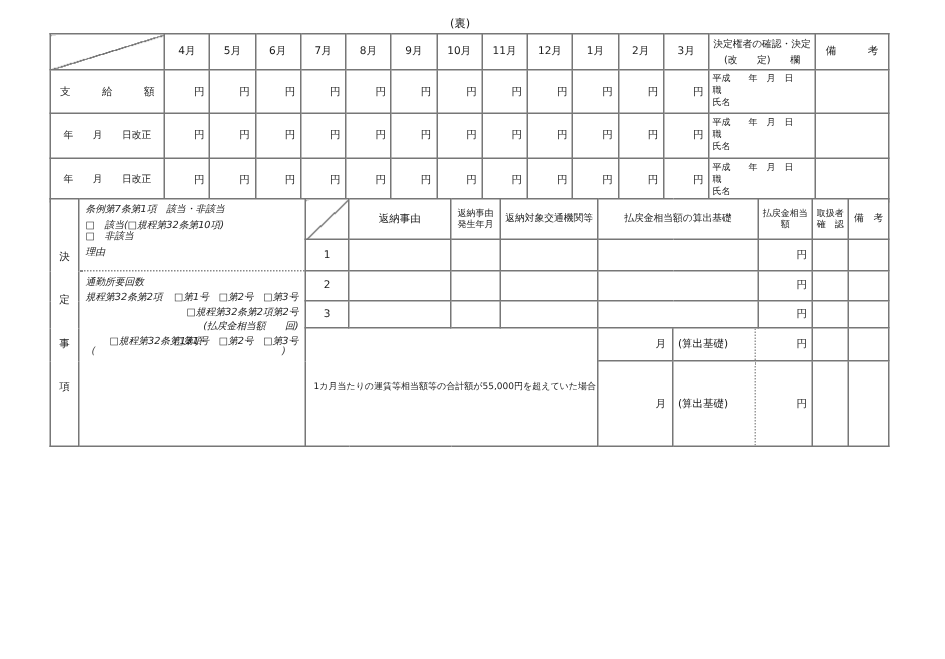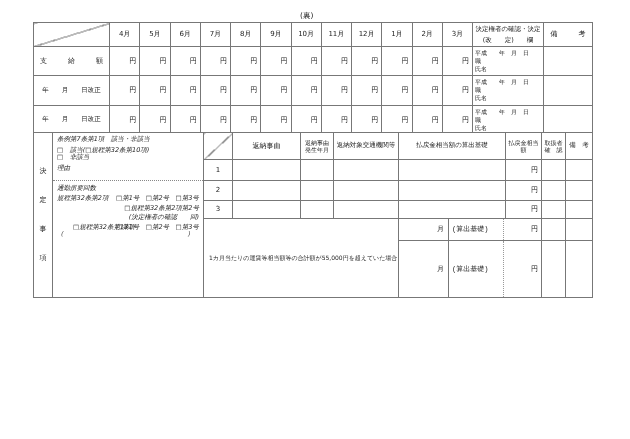--- a/index.html
+++ b/index.html
@@ -22,21 +22,21 @@
   
   #bottbl { left:33px; top:132px; width:559px; }
   .vlabel-wrap { display:flex; flex-direction:column; justify-content:space-evenly; align-items:center; height:161px; padding:12px 0; font-size:7px; }
   .panel { position:relative; vertical-align:top; text-align:left;font-style:italic; }
   .panel div { position:absolute; font-size:6.5px; white-space:nowrap; }
   .dotline { border-top:1px dotted #888; height:0; }
   .h65 { font-size:6.5px; }
   .h60 { font-size:6px; }
   .notecell { text-align:left; padding-left:5px; font-size:6px; white-space:nowrap; }
   .monthc { text-align:right; padding-right:4px; }
-  .calc { position:relative; text-align:left;font-family:Liberation Mono, monospace; }
+  .calc { position:relative; text-align:left; }
   .calc .inner { display:flex; justify-content:space-between; padding:0 3px; align-items:center; }
   .calc .dotted { position:absolute; left:54px; top:0; bottom:0; width:0; border-left:1px dotted #999; }
   .paren { position:absolute; font-size:27px; font-weight:100; color:#444; }
 </style>
 </head>
 <body>
 
 <div class="sheet">
   <div class="pagelabel">(裏)</div>
 
@@ -172,21 +172,21 @@
       <td rowspan="6" class="panel">
         <div style="left:4px; top:3px">条例第7条第1項　該当・非該当</div>
         <div style="left:4px; top:14px">□　該当(□規程第32条第10項)</div>
         <div style="left:4px; top:21px">□　非該当</div>
         <div style="left:4px; top:32px">理由</div>
         <div class="dotline" style="left:0; right:0; top:47px"></div>
         <div style="left:4px; top:52px">通勤所要回数</div>
         <div style="left:4px; top:62px">規程第32条第2項</div>
         <div style="left:63px; top:62px">□第1号　□第2号　□第3号</div>
         <div style="right:4px; top:72px">□規程第32条第2項第2号</div>
-        <div style="right:4px; top:81px">(決定権者の確認　　回)</div>
+        <div style="right:4px; top:81px">(払戻金相当額　　回)</div>
         <div style="left:20px; top:91px">□規程第32条第13項</div>
         <div style="left:63px; top:91px">□第1号　□第2号　□第3号</div>
         <div class="paren" style="left:8px; top:98px">(</div>
         <div class="paren" style="left:135px; top:98px">)</div>
       </td>
       <td class="diag"></td>
       <td>返納事由</td>
       <td class="h60">
         <span>返納事由</span><br>
         <span>発生年月</span>

